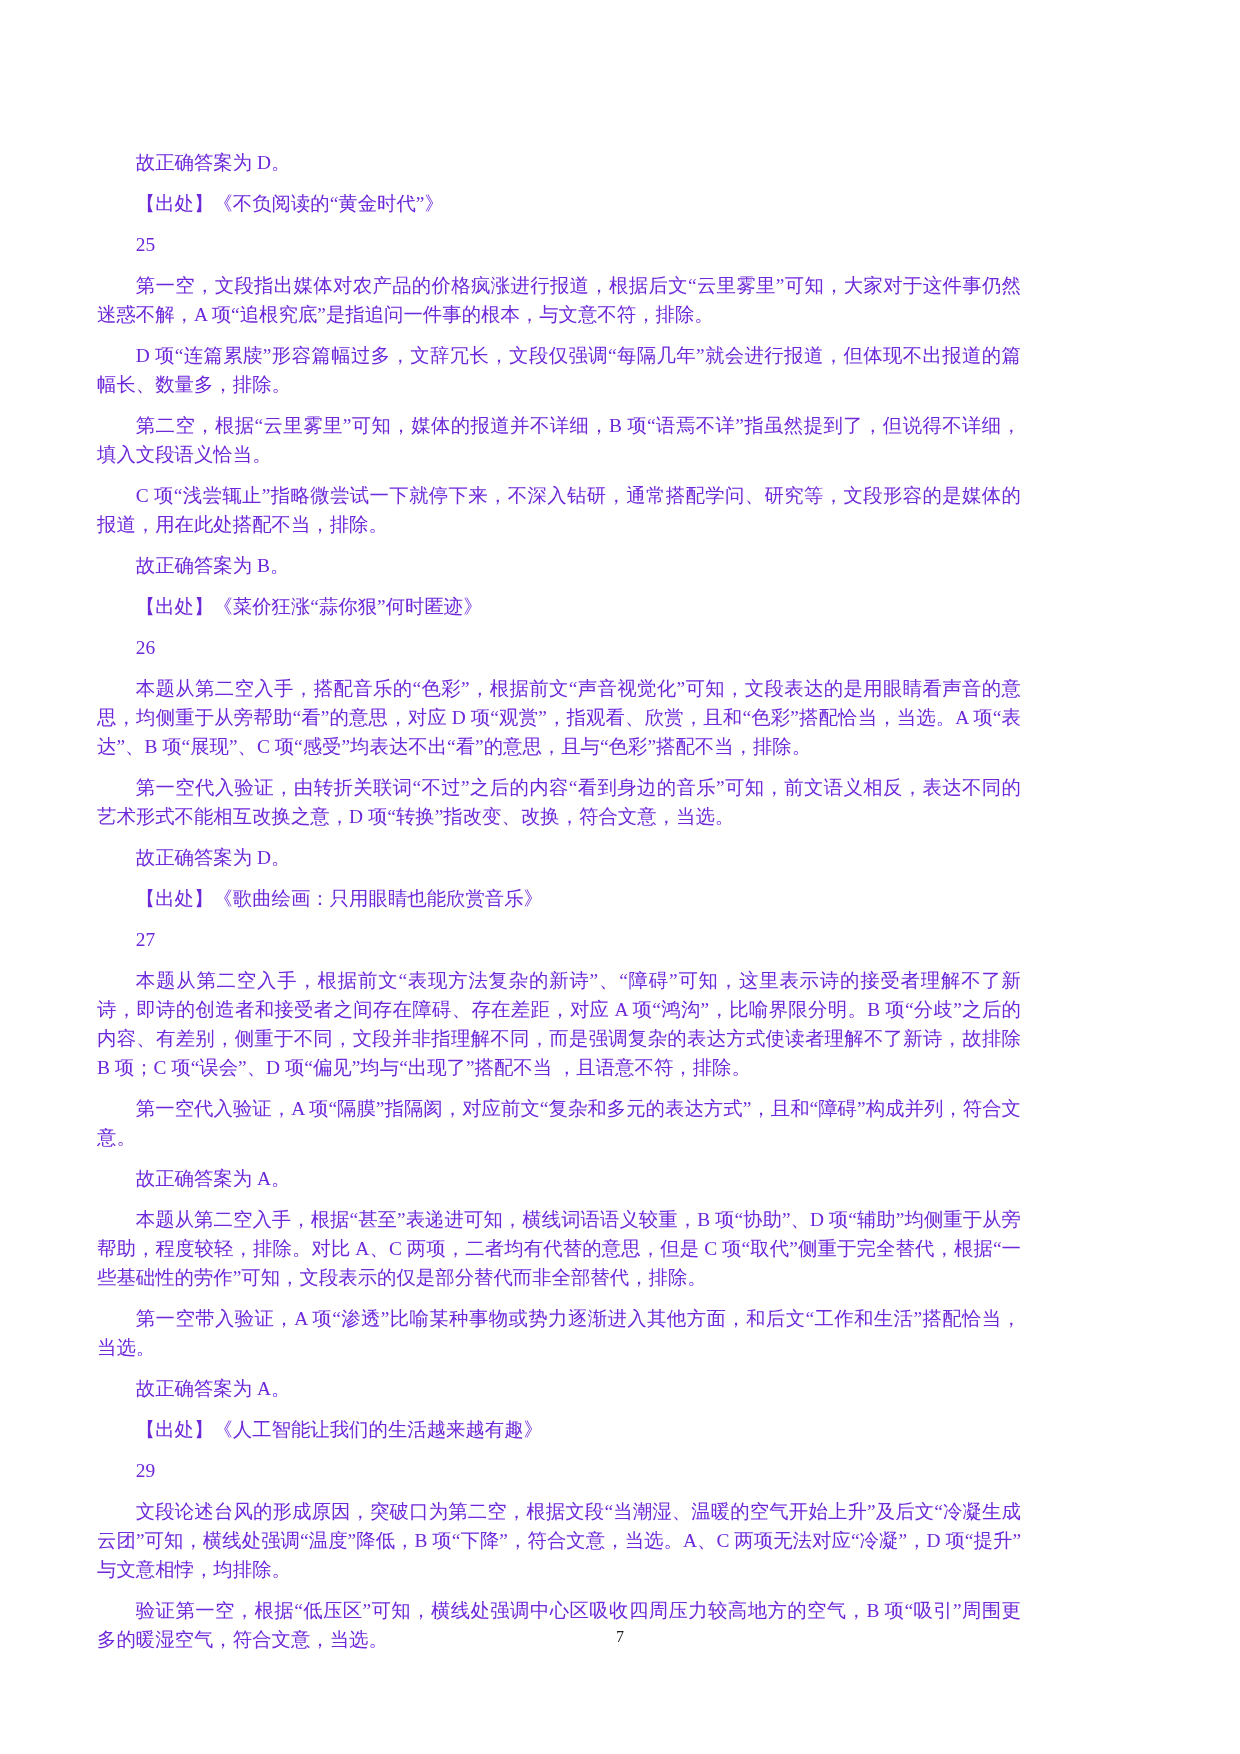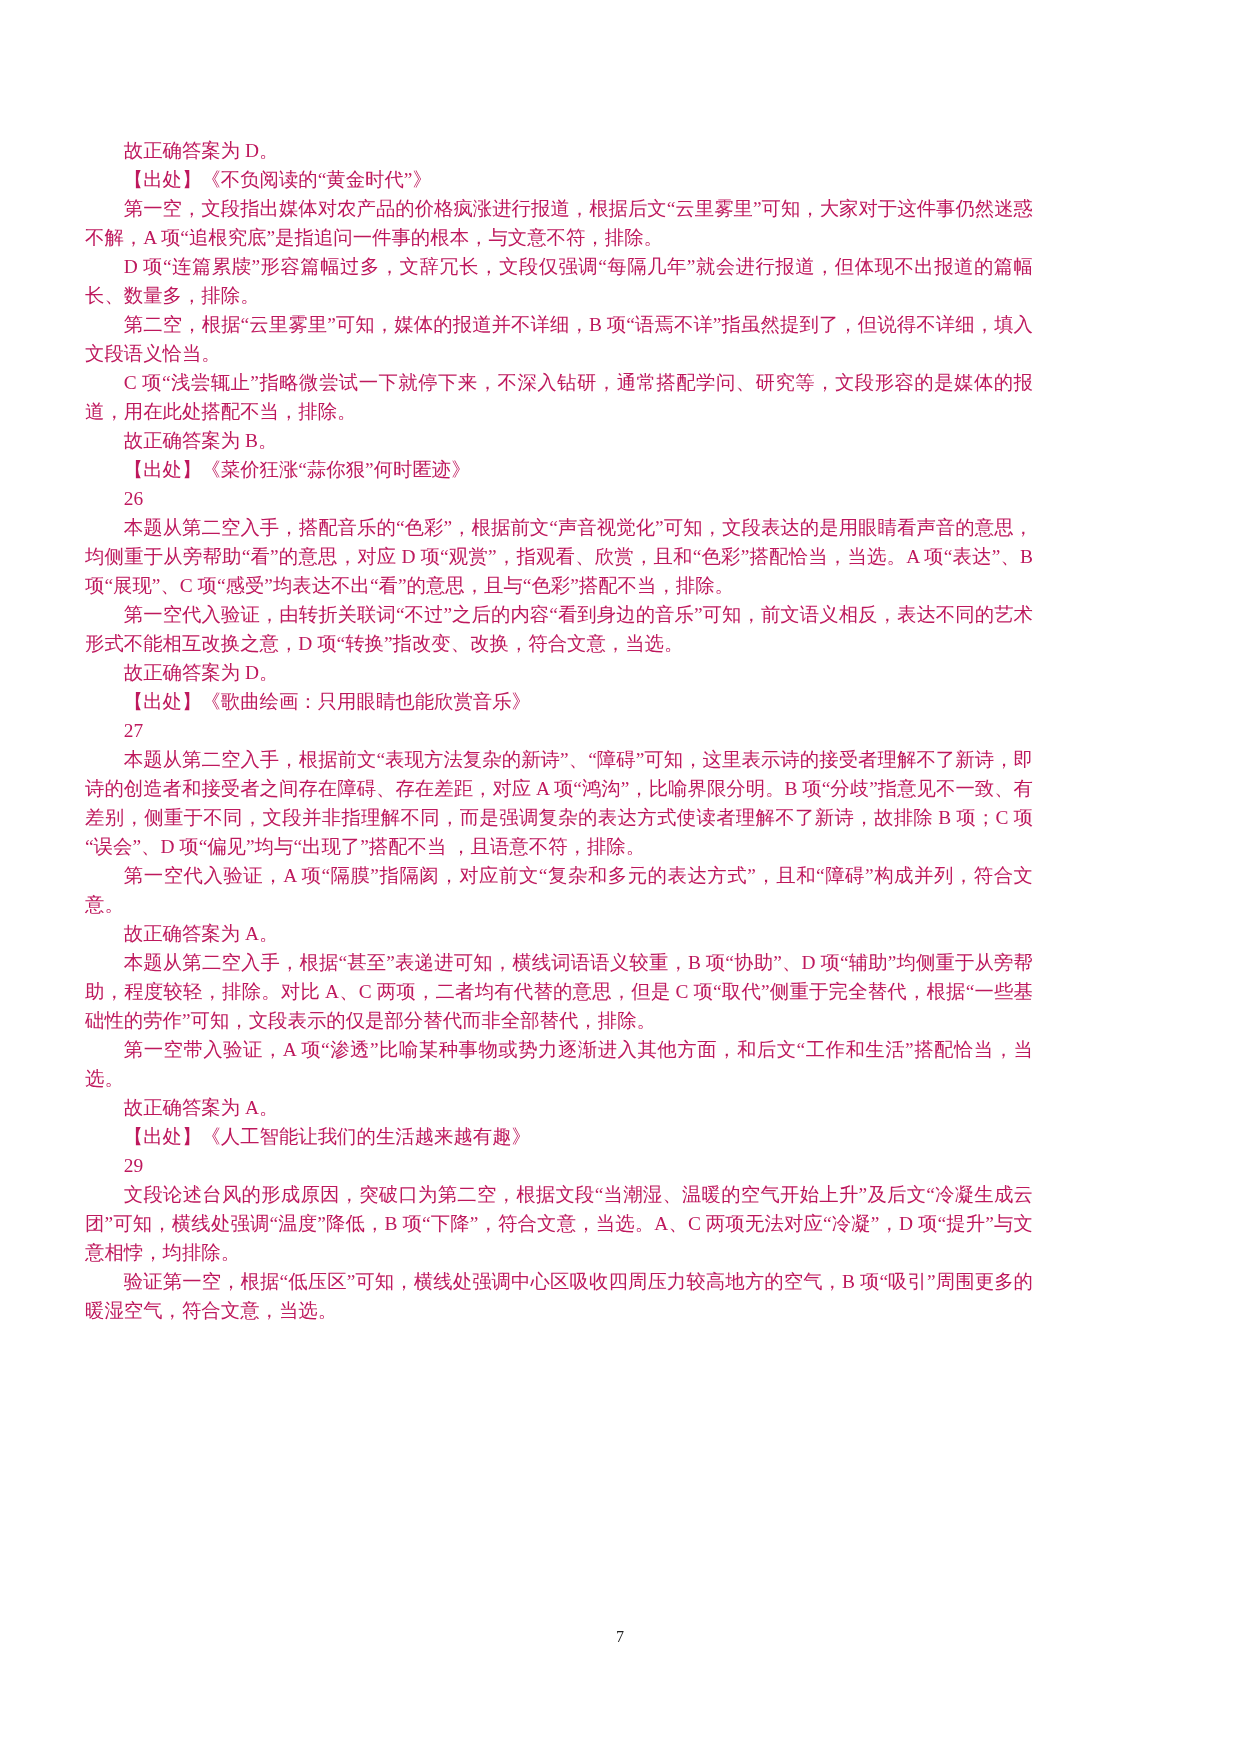--- a/index.html
+++ b/index.html
@@ -14,25 +14,25 @@
     background: #ffffff;
     overflow: hidden;
   }
   .content {
     position: absolute;
     left: 85px;
     top: 136px;
     width: 948px;
   }
   p.doc-par {
-    margin: 0;
+    margin: 12px;
     font-family: "Liberation Serif", "DejaVu Serif", serif;
     font-size: 19.4px;
     line-height: 29px;
-    color: #be185d;
+    color: #6d28d9;
     text-align: justify;
     text-indent: 2em;
     word-break: break-all;
   }
   .page-number {
     position: absolute;
     left: 0;
     top: 1628px;
     width: 100%;
     text-align: center;
@@ -42,33 +42,34 @@
   }
 </style>
 </head>
 <body>
 
 <div class="page">
   <div class="content">
 
   <p class="doc-par">故正确答案为 D。</p>
       <p class="doc-par">【出处】《不负阅读的“黄金时代”》</p>
+      <p class="doc-par">25</p>
       <p class="doc-par">第一空，文段指出媒体对农产品的价格疯涨进行报道，根据后文“云里雾里”可知，大家对于这件事仍然迷惑不解，A 项“追根究底”是指追问一件事的根本，与文意不符，排除。</p>
       <p class="doc-par">D 项“连篇累牍”形容篇幅过多，文辞冗长，文段仅强调“每隔几年”就会进行报道，但体现不出报道的篇幅长、数量多，排除。</p>
       <p class="doc-par">第二空，根据“云里雾里”可知，媒体的报道并不详细，B 项“语焉不详”指虽然提到了，但说得不详细，填入文段语义恰当。</p>
       <p class="doc-par">C 项“浅尝辄止”指略微尝试一下就停下来，不深入钻研，通常搭配学问、研究等，文段形容的是媒体的报道，用在此处搭配不当，排除。</p>
       <p class="doc-par">故正确答案为 B。</p>
       <p class="doc-par">【出处】《菜价狂涨“蒜你狠”何时匿迹》</p>
       <p class="doc-par">26</p>
       <p class="doc-par">本题从第二空入手，搭配音乐的“色彩”，根据前文“声音视觉化”可知，文段表达的是用眼睛看声音的意思，均侧重于从旁帮助“看”的意思，对应 D 项“观赏”，指观看、欣赏，且和“色彩”搭配恰当，当选。A 项“表达”、B 项“展现”、C 项“感受”均表达不出“看”的意思，且与“色彩”搭配不当，排除。</p>
       <p class="doc-par">第一空代入验证，由转折关联词“不过”之后的内容“看到身边的音乐”可知，前文语义相反，表达不同的艺术形式不能相互改换之意，D 项“转换”指改变、改换，符合文意，当选。</p>
       <p class="doc-par">故正确答案为 D。</p>
       <p class="doc-par">【出处】《歌曲绘画：只用眼睛也能欣赏音乐》</p>
       <p class="doc-par">27</p>
-      <p class="doc-par">本题从第二空入手，根据前文“表现方法复杂的新诗”、“障碍”可知，这里表示诗的接受者理解不了新诗，即诗的创造者和接受者之间存在障碍、存在差距，对应 A 项“鸿沟”，比喻界限分明。B 项“分歧”指意见不一致、有差别，侧重于不同，文段并非指理解不同，而是强调复杂的表达方式使读者理解不了新诗，故排除 B 项；C 项“误会”、D 项“偏见”均与“出现了”搭配不当 ，且语意不符，排除。</p>
+      <p class="doc-par">本题从第二空入手，根据前文“表现方法复杂的新诗”、“障碍”可知，这里表示诗的接受者理解不了新诗，即诗的创造者和接受者之间存在障碍、存在差距，对应 A 项“鸿沟”，比喻界限分明。B 项“分歧”之后的内容、有差别，侧重于不同，文段并非指理解不同，而是强调复杂的表达方式使读者理解不了新诗，故排除 B 项；C 项“误会”、D 项“偏见”均与“出现了”搭配不当 ，且语意不符，排除。</p>
       <p class="doc-par">第一空代入验证，A 项“隔膜”指隔阂，对应前文“复杂和多元的表达方式”，且和“障碍”构成并列，符合文意。</p>
       <p class="doc-par">故正确答案为 A。</p>
       <p class="doc-par">本题从第二空入手，根据“甚至”表递进可知，横线词语语义较重，B 项“协助”、D 项“辅助”均侧重于从旁帮助，程度较轻，排除。对比 A、C 两项，二者均有代替的意思，但是 C 项“取代”侧重于完全替代，根据“一些基础性的劳作”可知，文段表示的仅是部分替代而非全部替代，排除。</p>
       <p class="doc-par">第一空带入验证，A 项“渗透”比喻某种事物或势力逐渐进入其他方面，和后文“工作和生活”搭配恰当，当选。</p>
       <p class="doc-par">故正确答案为 A。</p>
       <p class="doc-par">【出处】《人工智能让我们的生活越来越有趣》</p>
       <p class="doc-par">29</p>
       <p class="doc-par">文段论述台风的形成原因，突破口为第二空，根据文段“当潮湿、温暖的空气开始上升”及后文“冷凝生成云团”可知，横线处强调“温度”降低，B 项“下降”，符合文意，当选。A、C 两项无法对应“冷凝”，D 项“提升”与文意相悖，均排除。</p>
       <p class="doc-par">验证第一空，根据“低压区”可知，横线处强调中心区吸收四周压力较高地方的空气，B 项“吸引”周围更多的暖湿空气，符合文意，当选。</p>
     </div>

